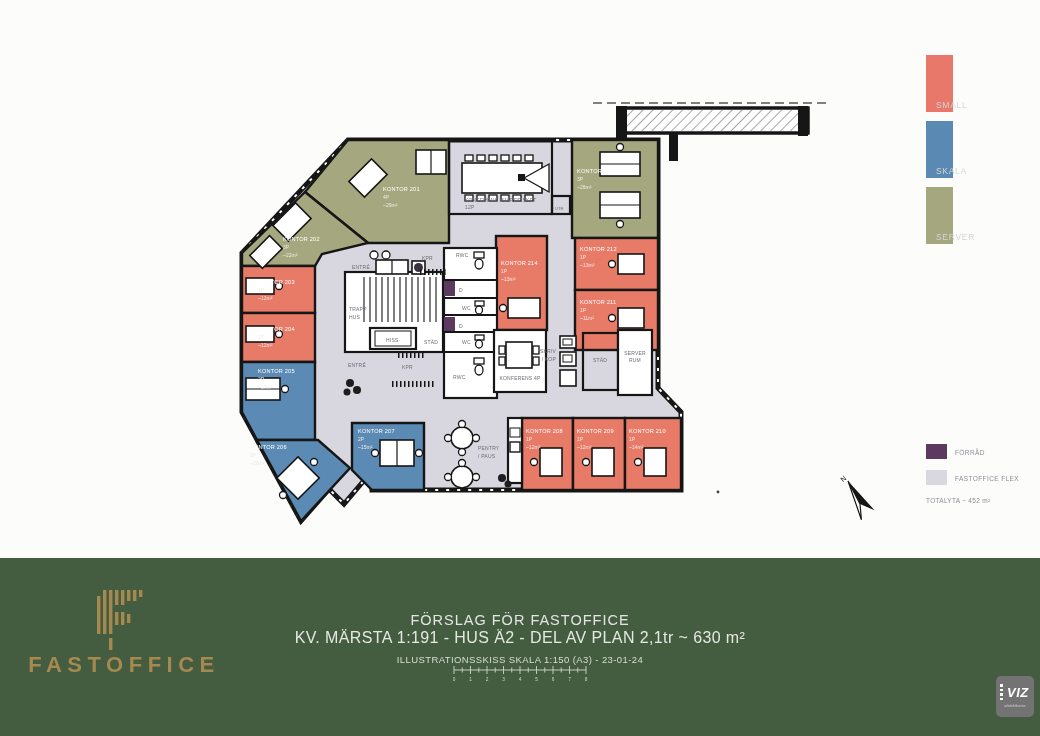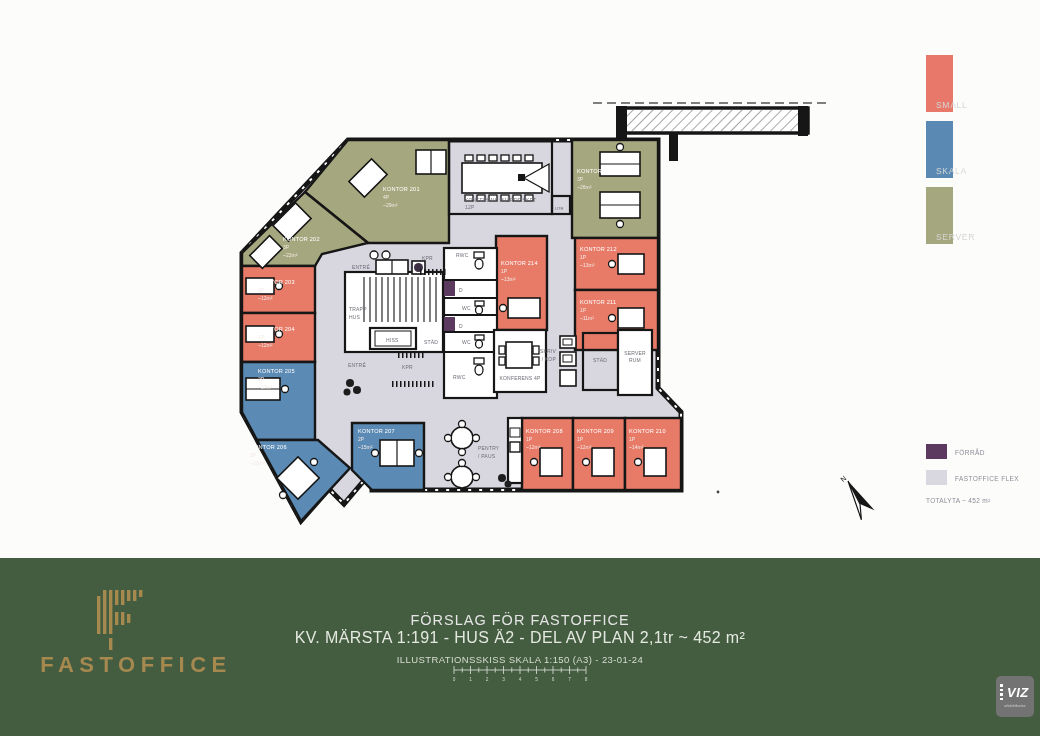--- a/index.html
+++ b/index.html
@@ -34,21 +34,21 @@
   .type-item{position:relative;height:15px;margin-bottom:11px;}
   .type-swatch{position:absolute;left:0;top:0;width:21px;height:15px;}
   .type-label{position:absolute;left:29px;top:5px;letter-spacing:.4px;white-space:nowrap;}
   .legend-total{margin-top:12px;letter-spacing:.3px;}
 
   
   .footer{position:absolute;left:0;top:558px;width:1040px;height:178px;background:#445C40;}
   .logo-mark{position:absolute;left:97px;top:30px;width:48px;height:62px;}
   .logo-mark rect{fill:#A5894F;}
   .brand{position:absolute;left:24px;top:94px;width:200px;text-align:center;color:#A5894F;
-         font-size:22px;font-weight:600;letter-spacing:5.5px;white-space:nowrap;margin-left:12px;}
+         font-size:22px;font-weight:600;letter-spacing:5.5px;white-space:nowrap;}
   .f-title{position:absolute;left:0;top:54px;width:1040px;text-align:center;color:#e5e5e5;
            font-size:14.5px;letter-spacing:1px;}
   .f-sub{position:absolute;left:0;top:71px;width:1040px;text-align:center;color:#E4E9E0;
          font-size:16px;letter-spacing:.4px;}
   .f-note{position:absolute;left:0;top:96px;width:1040px;text-align:center;color:#D7DED3;
           font-size:9.5px;letter-spacing:.4px;}
   .scalebar{position:absolute;left:450px;top:108px;width:140px;height:18px;}
   .viz{position:absolute;left:996px;top:118px;width:38px;height:41px;background:#737373;
        border-radius:5px;}
   .viz-name{position:absolute;left:11px;top:9px;color:#ffffff;font-size:13px;font-weight:bold;
@@ -369,21 +369,21 @@
       <rect x="30" y="2" width="3.4" height="11"></rect>
       <rect x="36" y="2" width="3.4" height="11"></rect>
       <rect x="42" y="2" width="3.4" height="7"></rect>
       <rect x="18" y="24" width="3.4" height="13"></rect>
       <rect x="24" y="24" width="3.4" height="13"></rect>
       <rect x="30" y="26" width="3.4" height="9"></rect>
     </svg>
     <div class="brand">FASTOFFICE</div>
 
     <div class="f-title">FÖRSLAG FÖR FASTOFFICE</div>
-    <div class="f-sub">KV. MÄRSTA 1:191 - HUS Ä2 - DEL AV PLAN 2,1tr ~ 452 m²</div>
+    <div class="f-sub">KV. MÄRSTA 1:191 - HUS Ä2 - DEL AV PLAN 2,1tr ~ 630 m²</div>
     <div class="f-note">ILLUSTRATIONSSKISS SKALA 1:150 (A3) - 23-01-24</div>
 
     <svg class="scalebar" viewBox="0 0 140 18">
       <line x1="4" y1="4" x2="136" y2="4" stroke="#cfd6cc" stroke-width="0.9"></line>
       <g stroke="#cfd6cc" stroke-width="0.9">
         <line x1="4" y1="0" x2="4" y2="8"></line>
           <line x1="12.25" y1="1.5" x2="12.25" y2="6.5"></line>
         <line x1="20.5" y1="0" x2="20.5" y2="8"></line>
           <line x1="28.75" y1="1.5" x2="28.75" y2="6.5"></line>
         <line x1="37" y1="0" x2="37" y2="8"></line>

